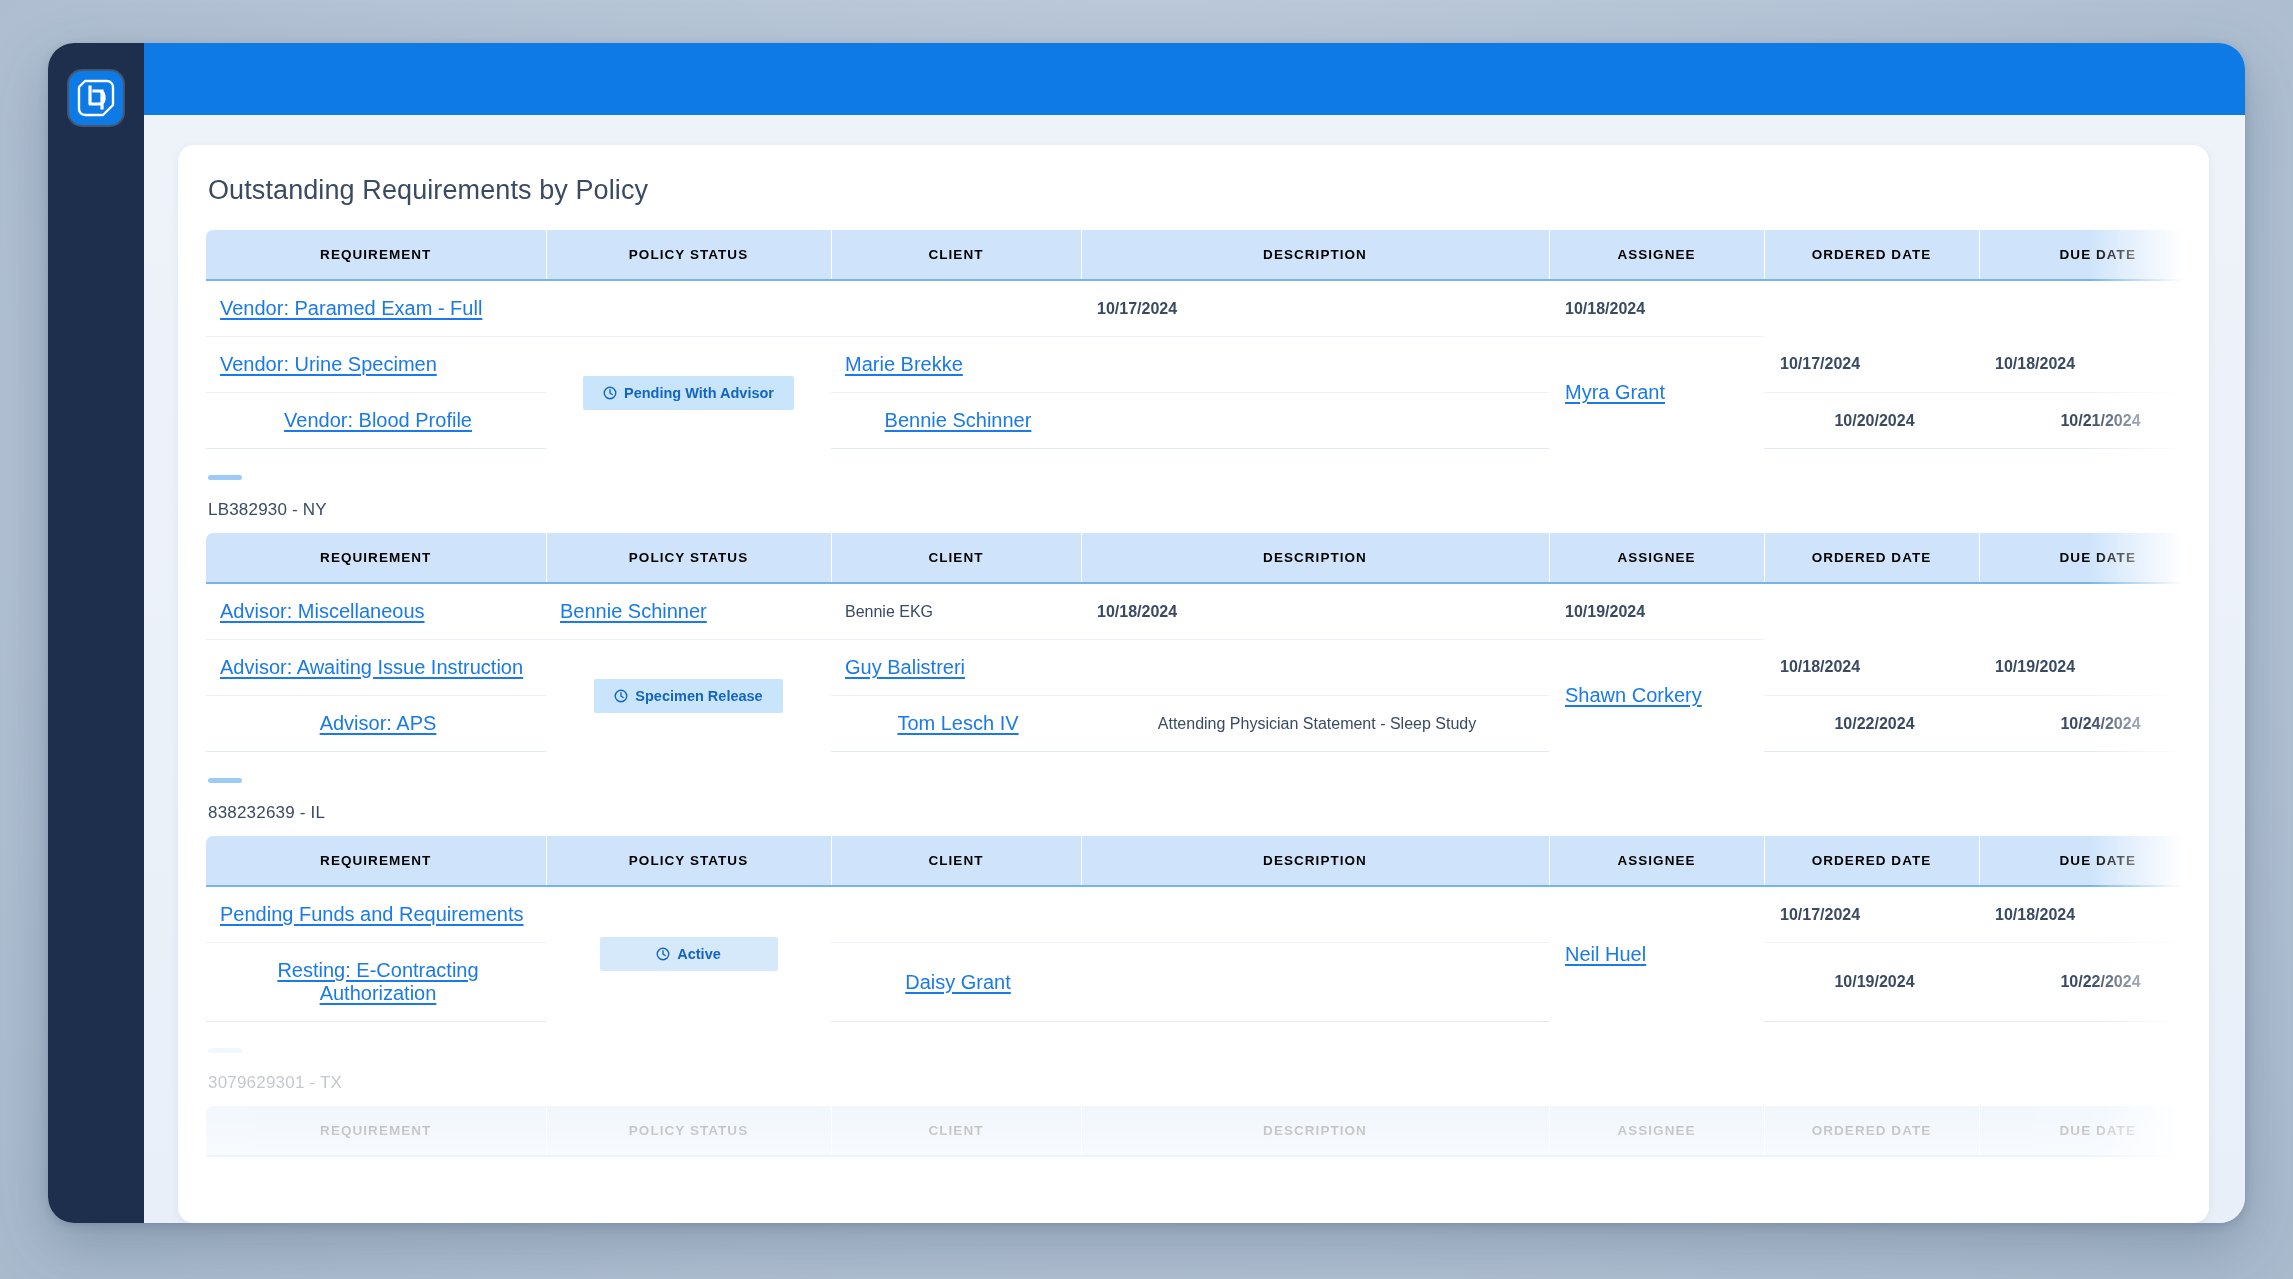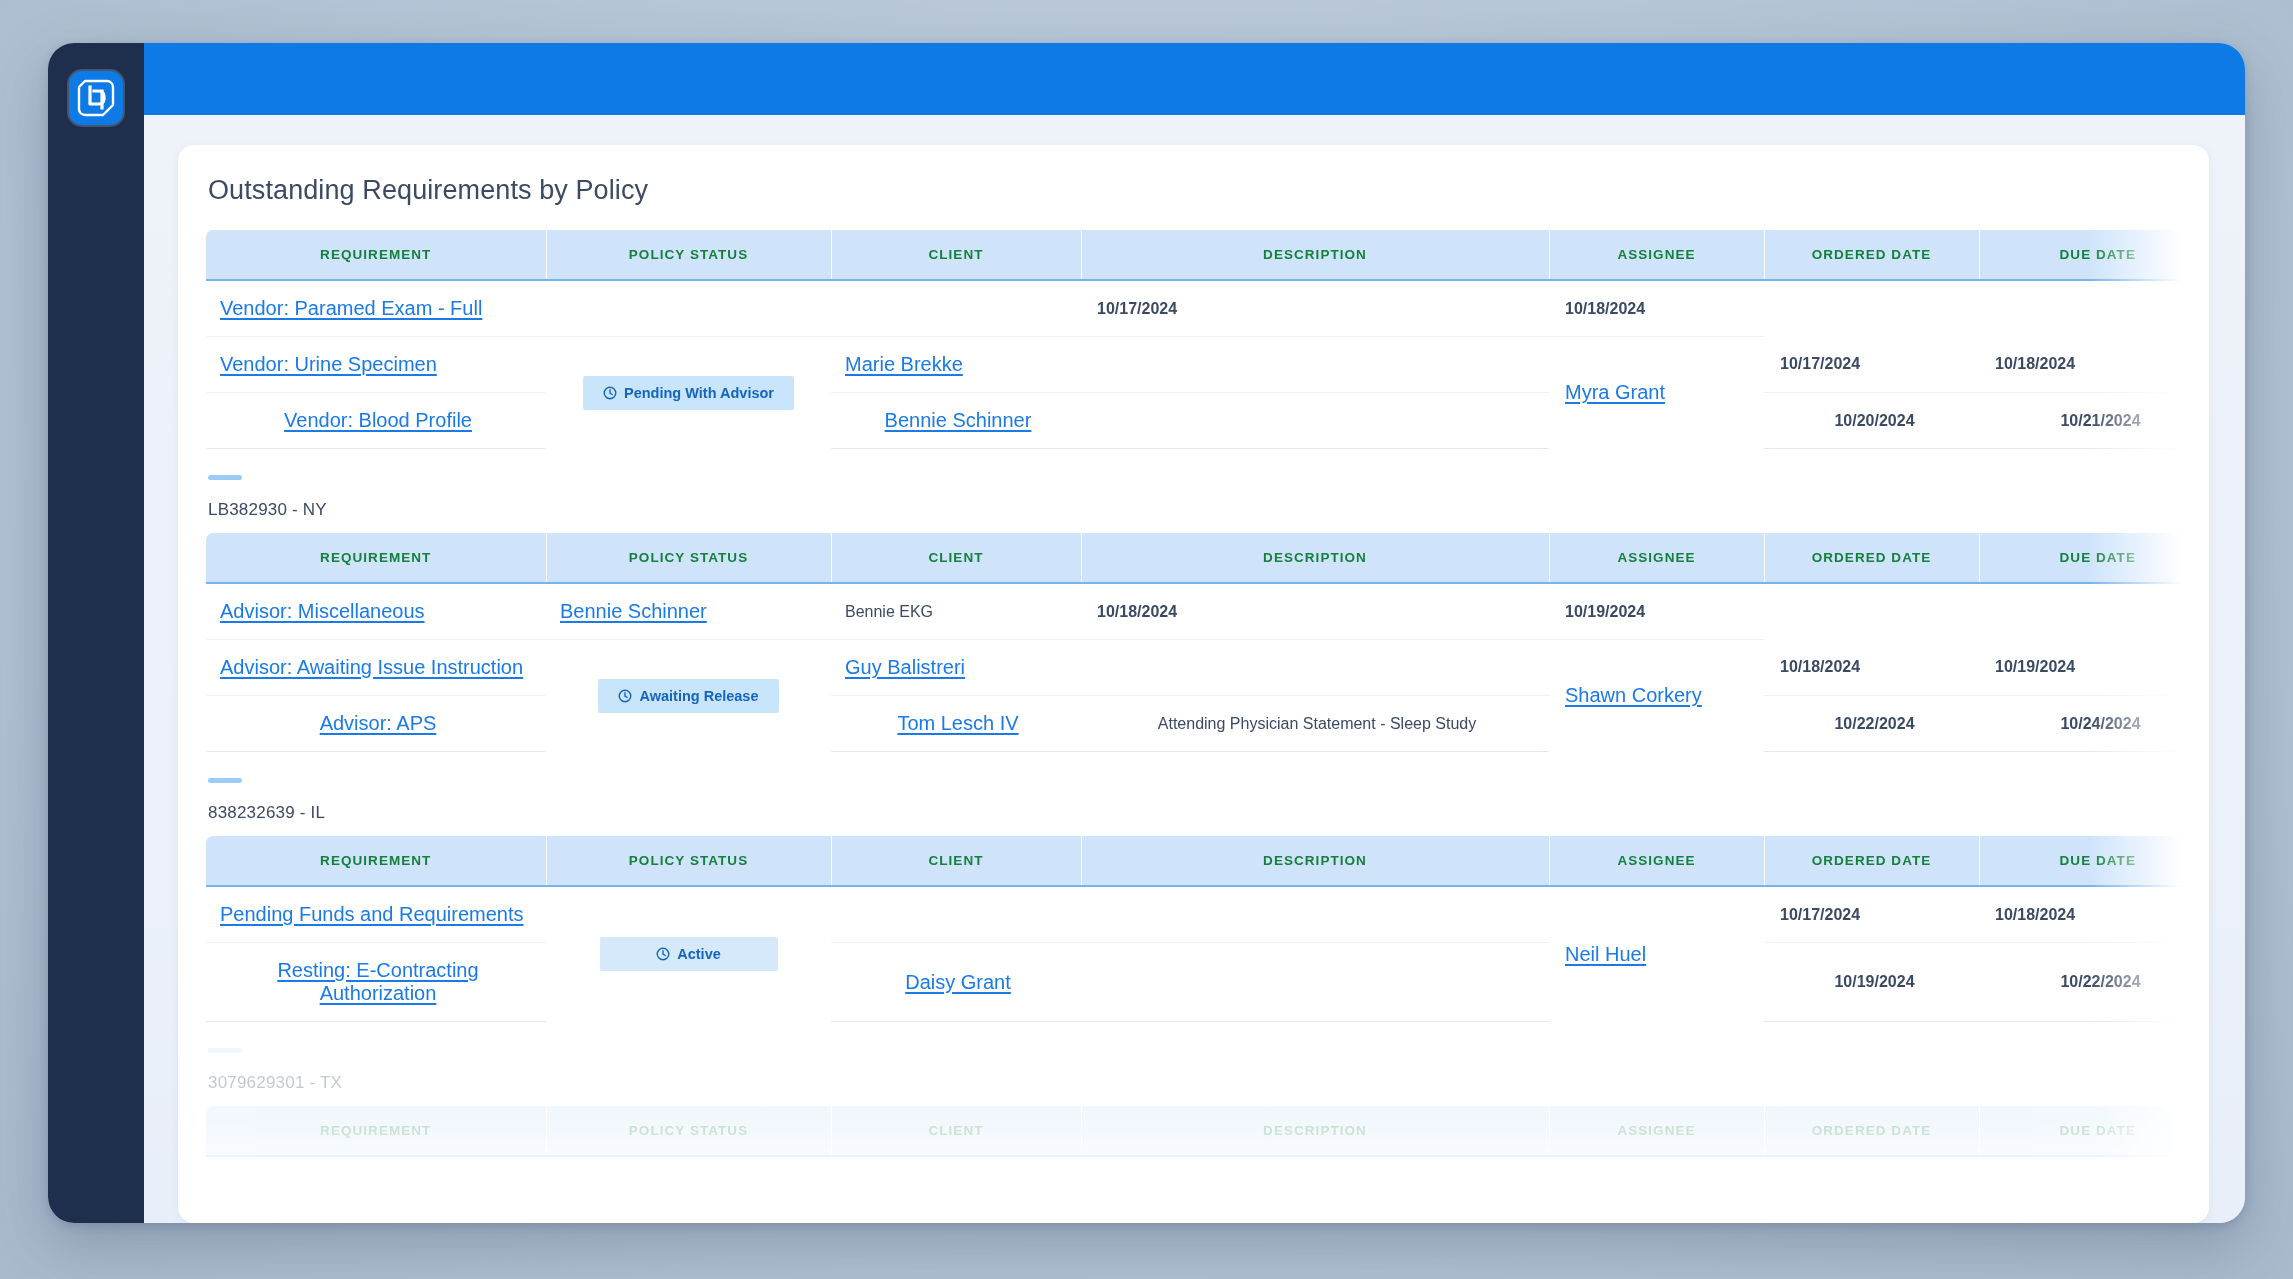--- a/index.html
+++ b/index.html
@@ -145,21 +145,21 @@
   col.c-req   { width: 340px; }
   col.c-stat  { width: 285px; }
   col.c-cli   { width: 250px; }
   col.c-desc  { width: 468px; }
   col.c-asgn  { width: 215px; }
   col.c-ord   { width: 215px; }
   col.c-due   { width: 237px; }
 
   thead th {
     background: #cfe4fb;
-    color: #15803d;
+    color: #000000;
     font-size: 13.5px;
     font-weight: 700;
     letter-spacing: 1.05px;
     text-align: center;
     padding: 17px 8px;
     border-right: 1px solid #ffffff;
     border-bottom: 2px solid #77b4ec;
     vertical-align: middle;
   }
   thead th:last-child { border-right: none; }
@@ -357,21 +357,21 @@
                           <td class="date">10/18/2024</td>
                           <td class="date">10/19/2024</td>
                         </tr>
                         <tr>
                           <td class="req"><a class="link" href="#">Advisor: Awaiting Issue Instruction</a></td>
                           <td class="stat" rowspan="3"><span class="pill">
                               <svg width="14" height="14" viewBox="0 0 16 16">
                                 <circle cx="8" cy="8" r="6.6" fill="none" stroke="#1565c0" stroke-width="1.6"></circle>
                                 <path d="M8 4.3 V8.2 L10.6 9.7" fill="none" stroke="#1565c0" stroke-width="1.6" stroke-linecap="round"></path>
                               </svg>
-                              <span>Awaiting Release</span>
+                              <span>Specimen Release</span>
                             </span></td>
                           <td class="cli"><a class="link" href="#">Guy Balistreri</a></td>
                           <td class="desc"></td>
                           <td class="asgn span" rowspan="3"><a class="link" href="#">Shawn Corkery</a></td>
                           <td class="date">10/18/2024</td>
                           <td class="date">10/19/2024</td>
                         </tr>
                         <tr>
                           <td class="req"><a class="link" href="#">Advisor: APS</a></td>
                           <td class="cli"><a class="link" href="#">Tom Lesch IV</a></td>

